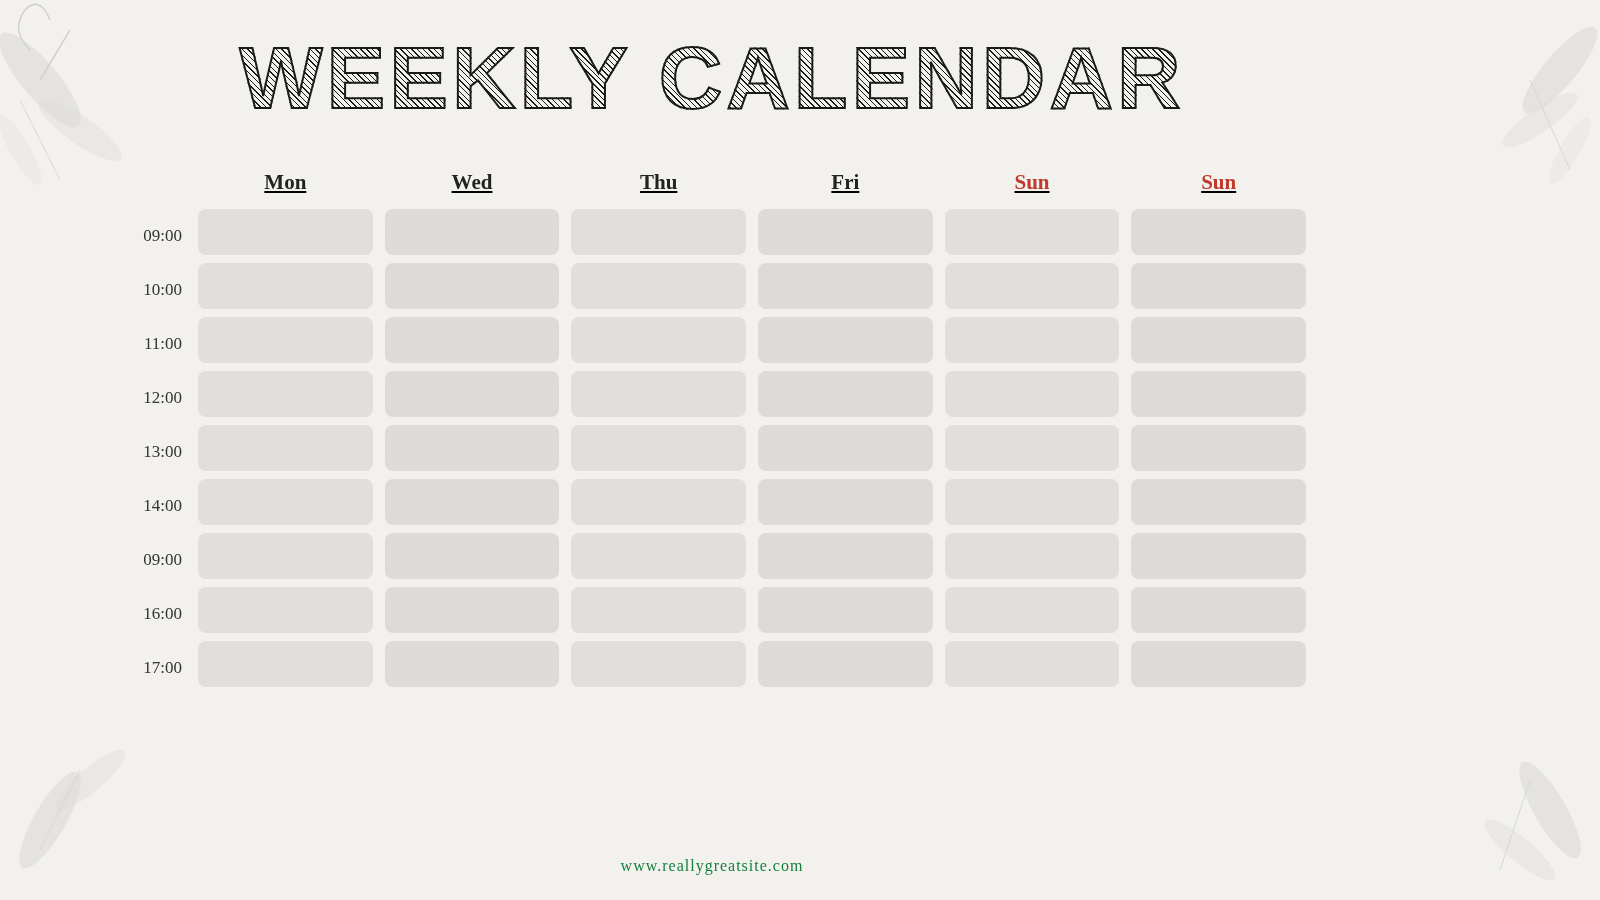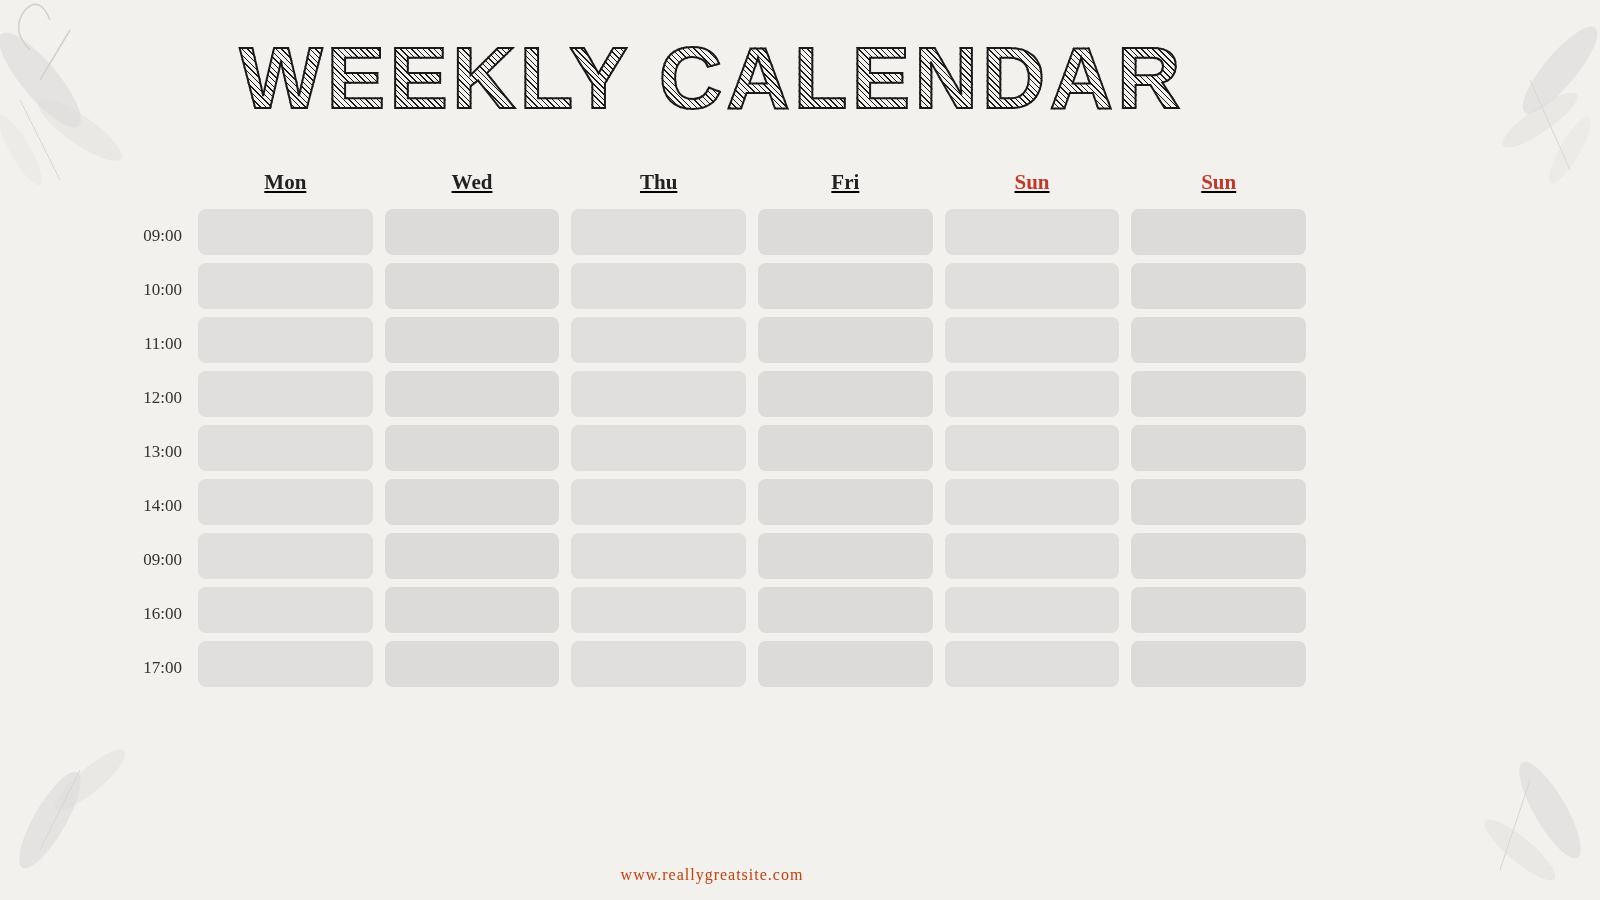--- a/index.html
+++ b/index.html
@@ -115,25 +115,25 @@
       margin-bottom: 8px;
     }
 
     
     .day-column:nth-child(even) .slot-cell {
       background-color: #dddbd9;
     }
 
     .footer {
       position: absolute;
-      bottom: 16px;
+      bottom: 25px;
       width: 100%;
       text-align: center;
       font-size: 16px;
-      color: #c2410c;
+      color: #15803d;
       font-family: Georgia, serif;
       letter-spacing: 1px;
     }
 
     
     svg.leaf { position: absolute; }
   </style>
 </head>
 <body>
 

